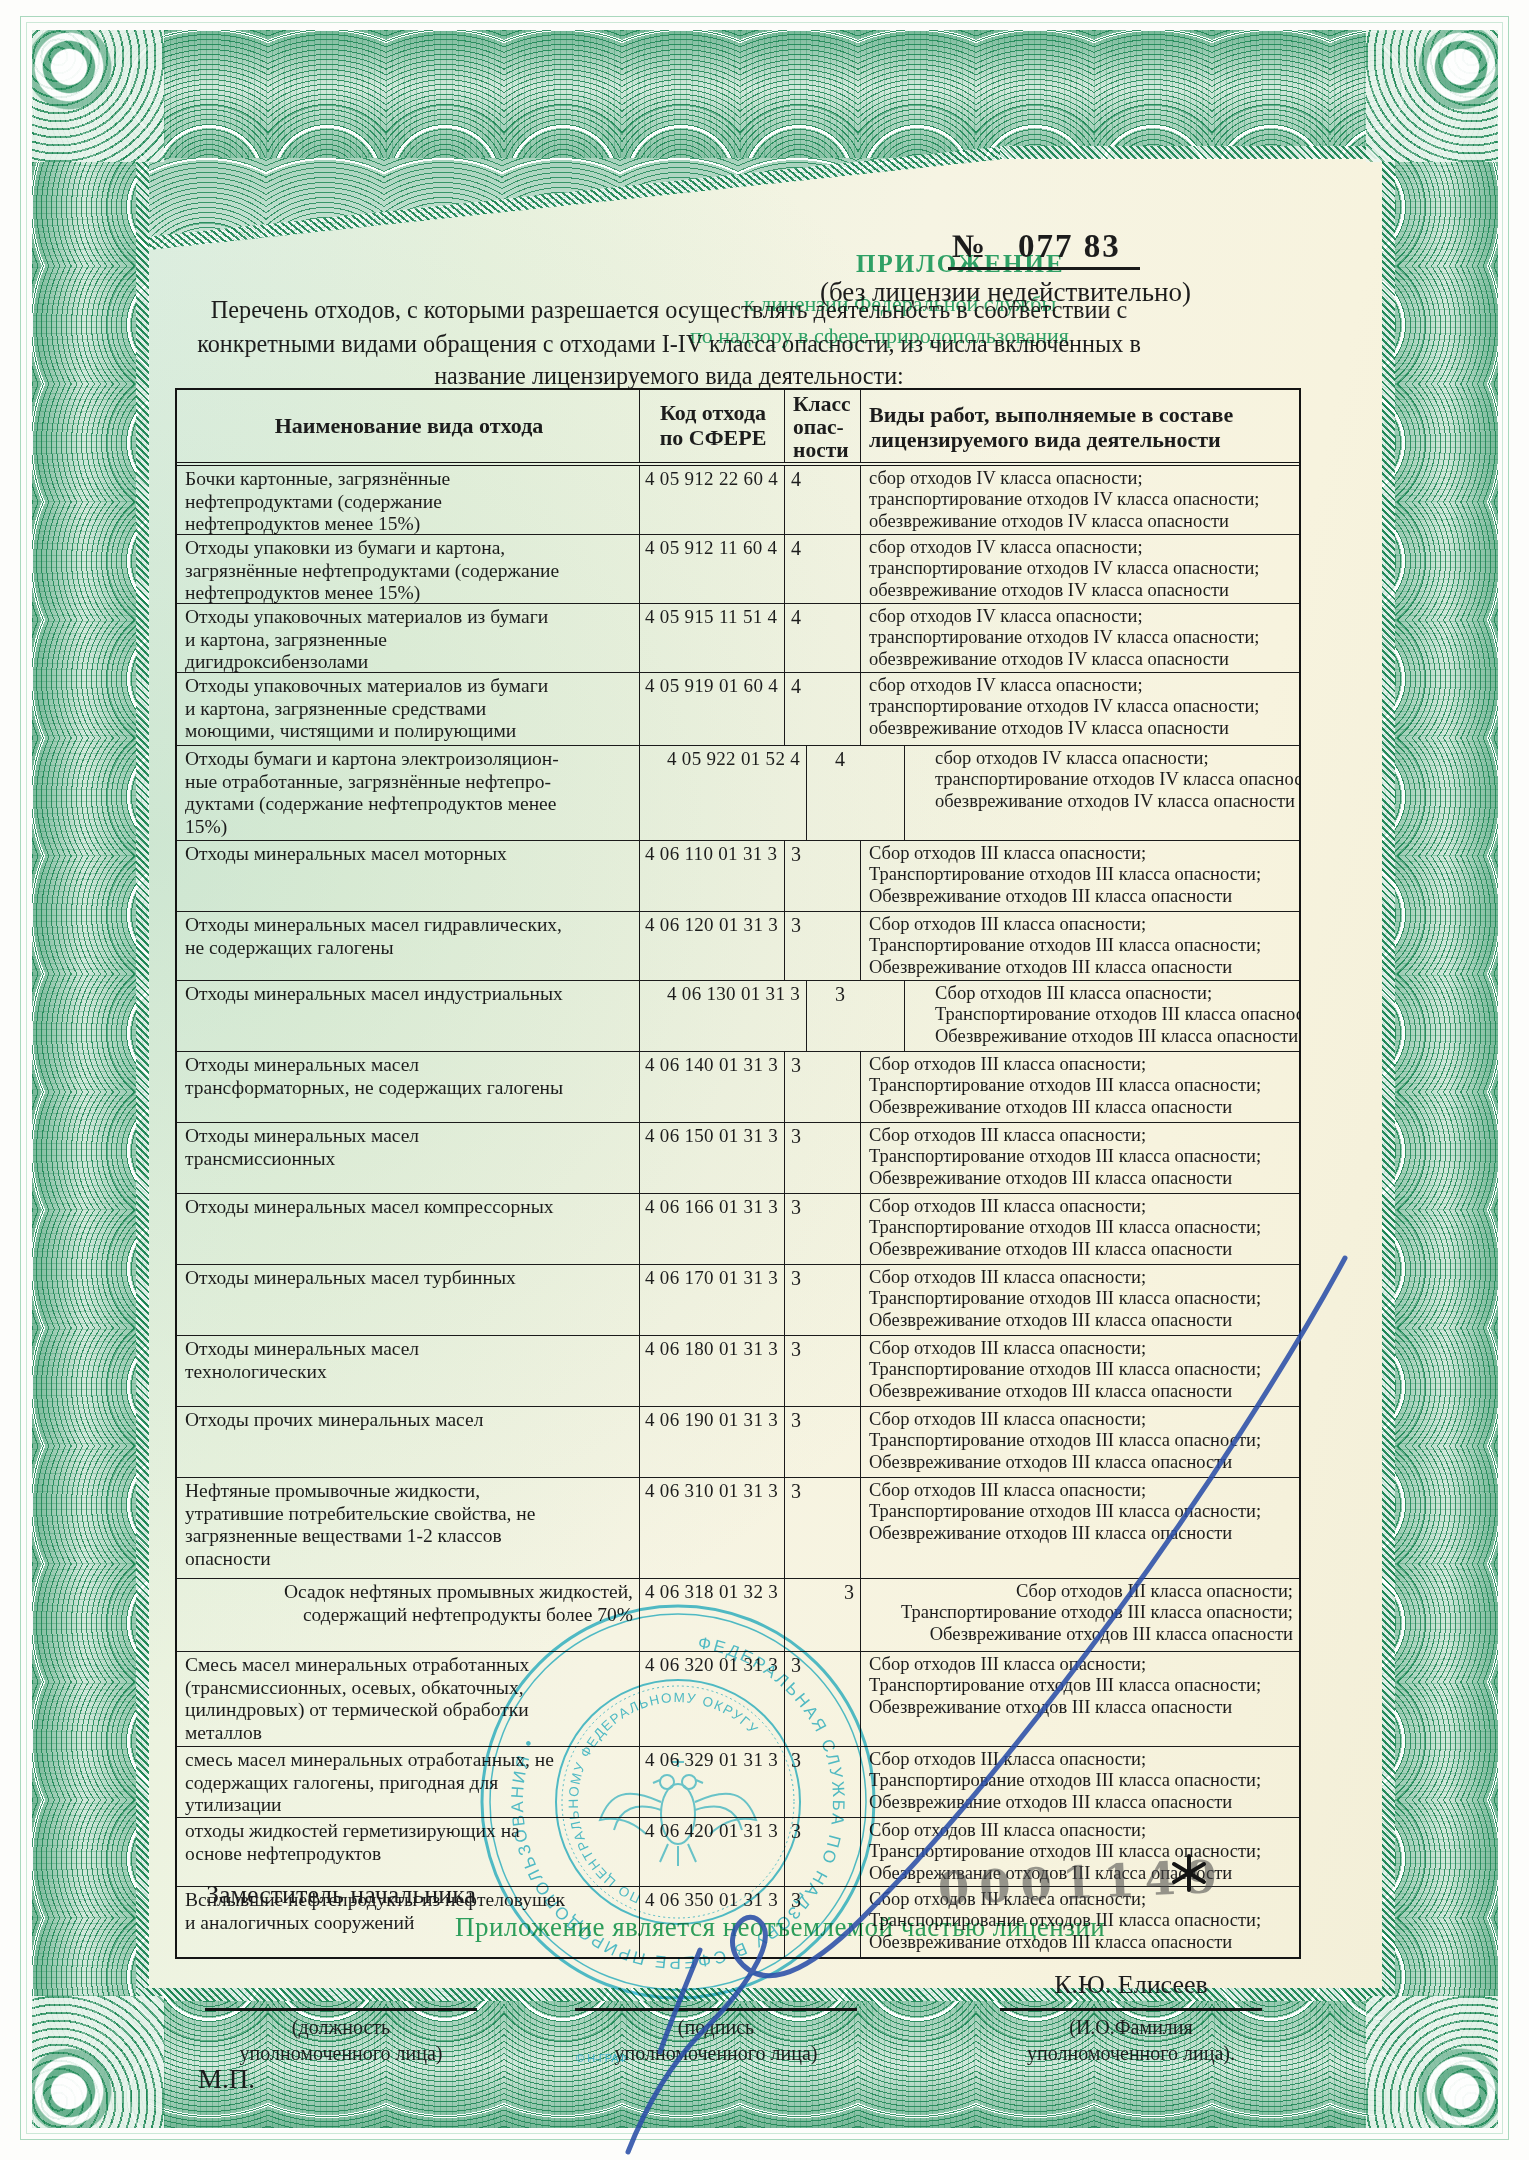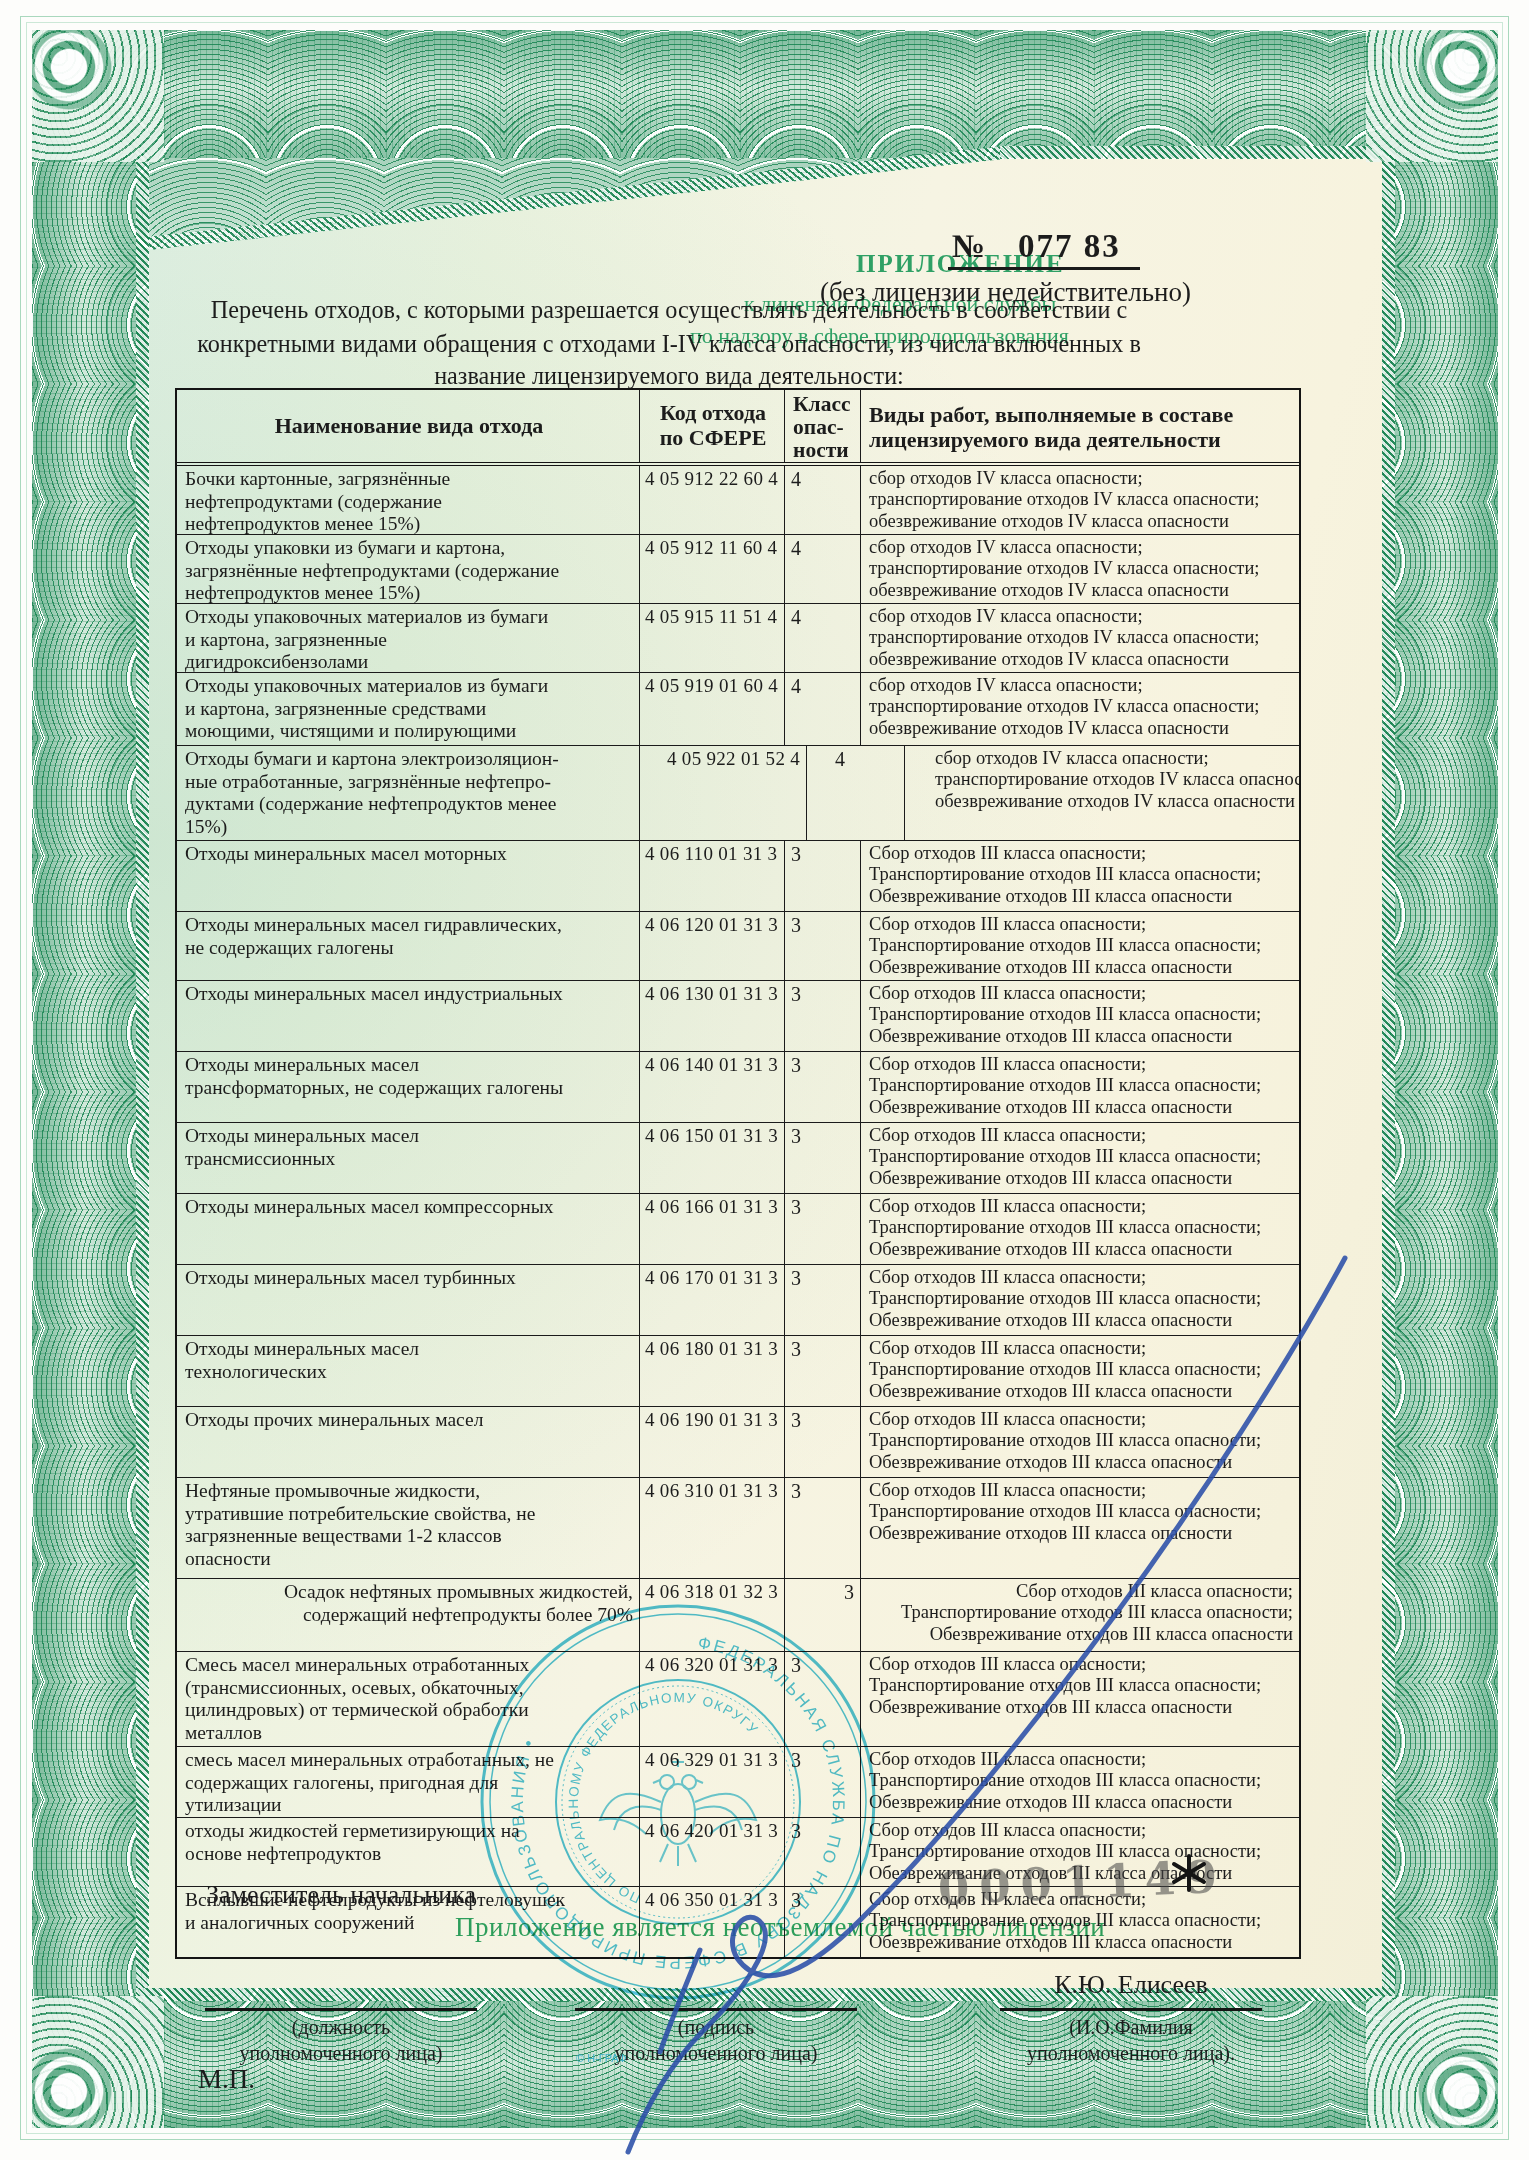--- a/index.html
+++ b/index.html
@@ -208,21 +208,21 @@
         </div>
         <div class="trow" style="height: 68px;">
           <div class="cell c-name">Отходы минеральных масел гидравлических,
 не содержащих галогены</div>
           <div class="cell c-code">4 06 120 01 31 3</div>
           <div class="cell c-class">3</div>
           <div class="cell c-works">Сбор отходов III класса  опасности;
 Транспортирование отходов III класса опасности;
 Обезвреживание отходов III класса опасности</div>
         </div>
-        <div class="trow" style="height: 70px;">
+        <div class="trow" style="height: 70px; gap: 22px;">
           <div class="cell c-name">Отходы минеральных масел индустриальных</div>
           <div class="cell c-code">4 06 130 01 31 3</div>
           <div class="cell c-class">3</div>
           <div class="cell c-works">Сбор отходов III класса  опасности;
 Транспортирование отходов III класса опасности;
 Обезвреживание отходов III класса опасности</div>
         </div>
         <div class="trow" style="height: 70px;">
           <div class="cell c-name">Отходы минеральных масел
 трансформаторных, не содержащих галогены</div>

